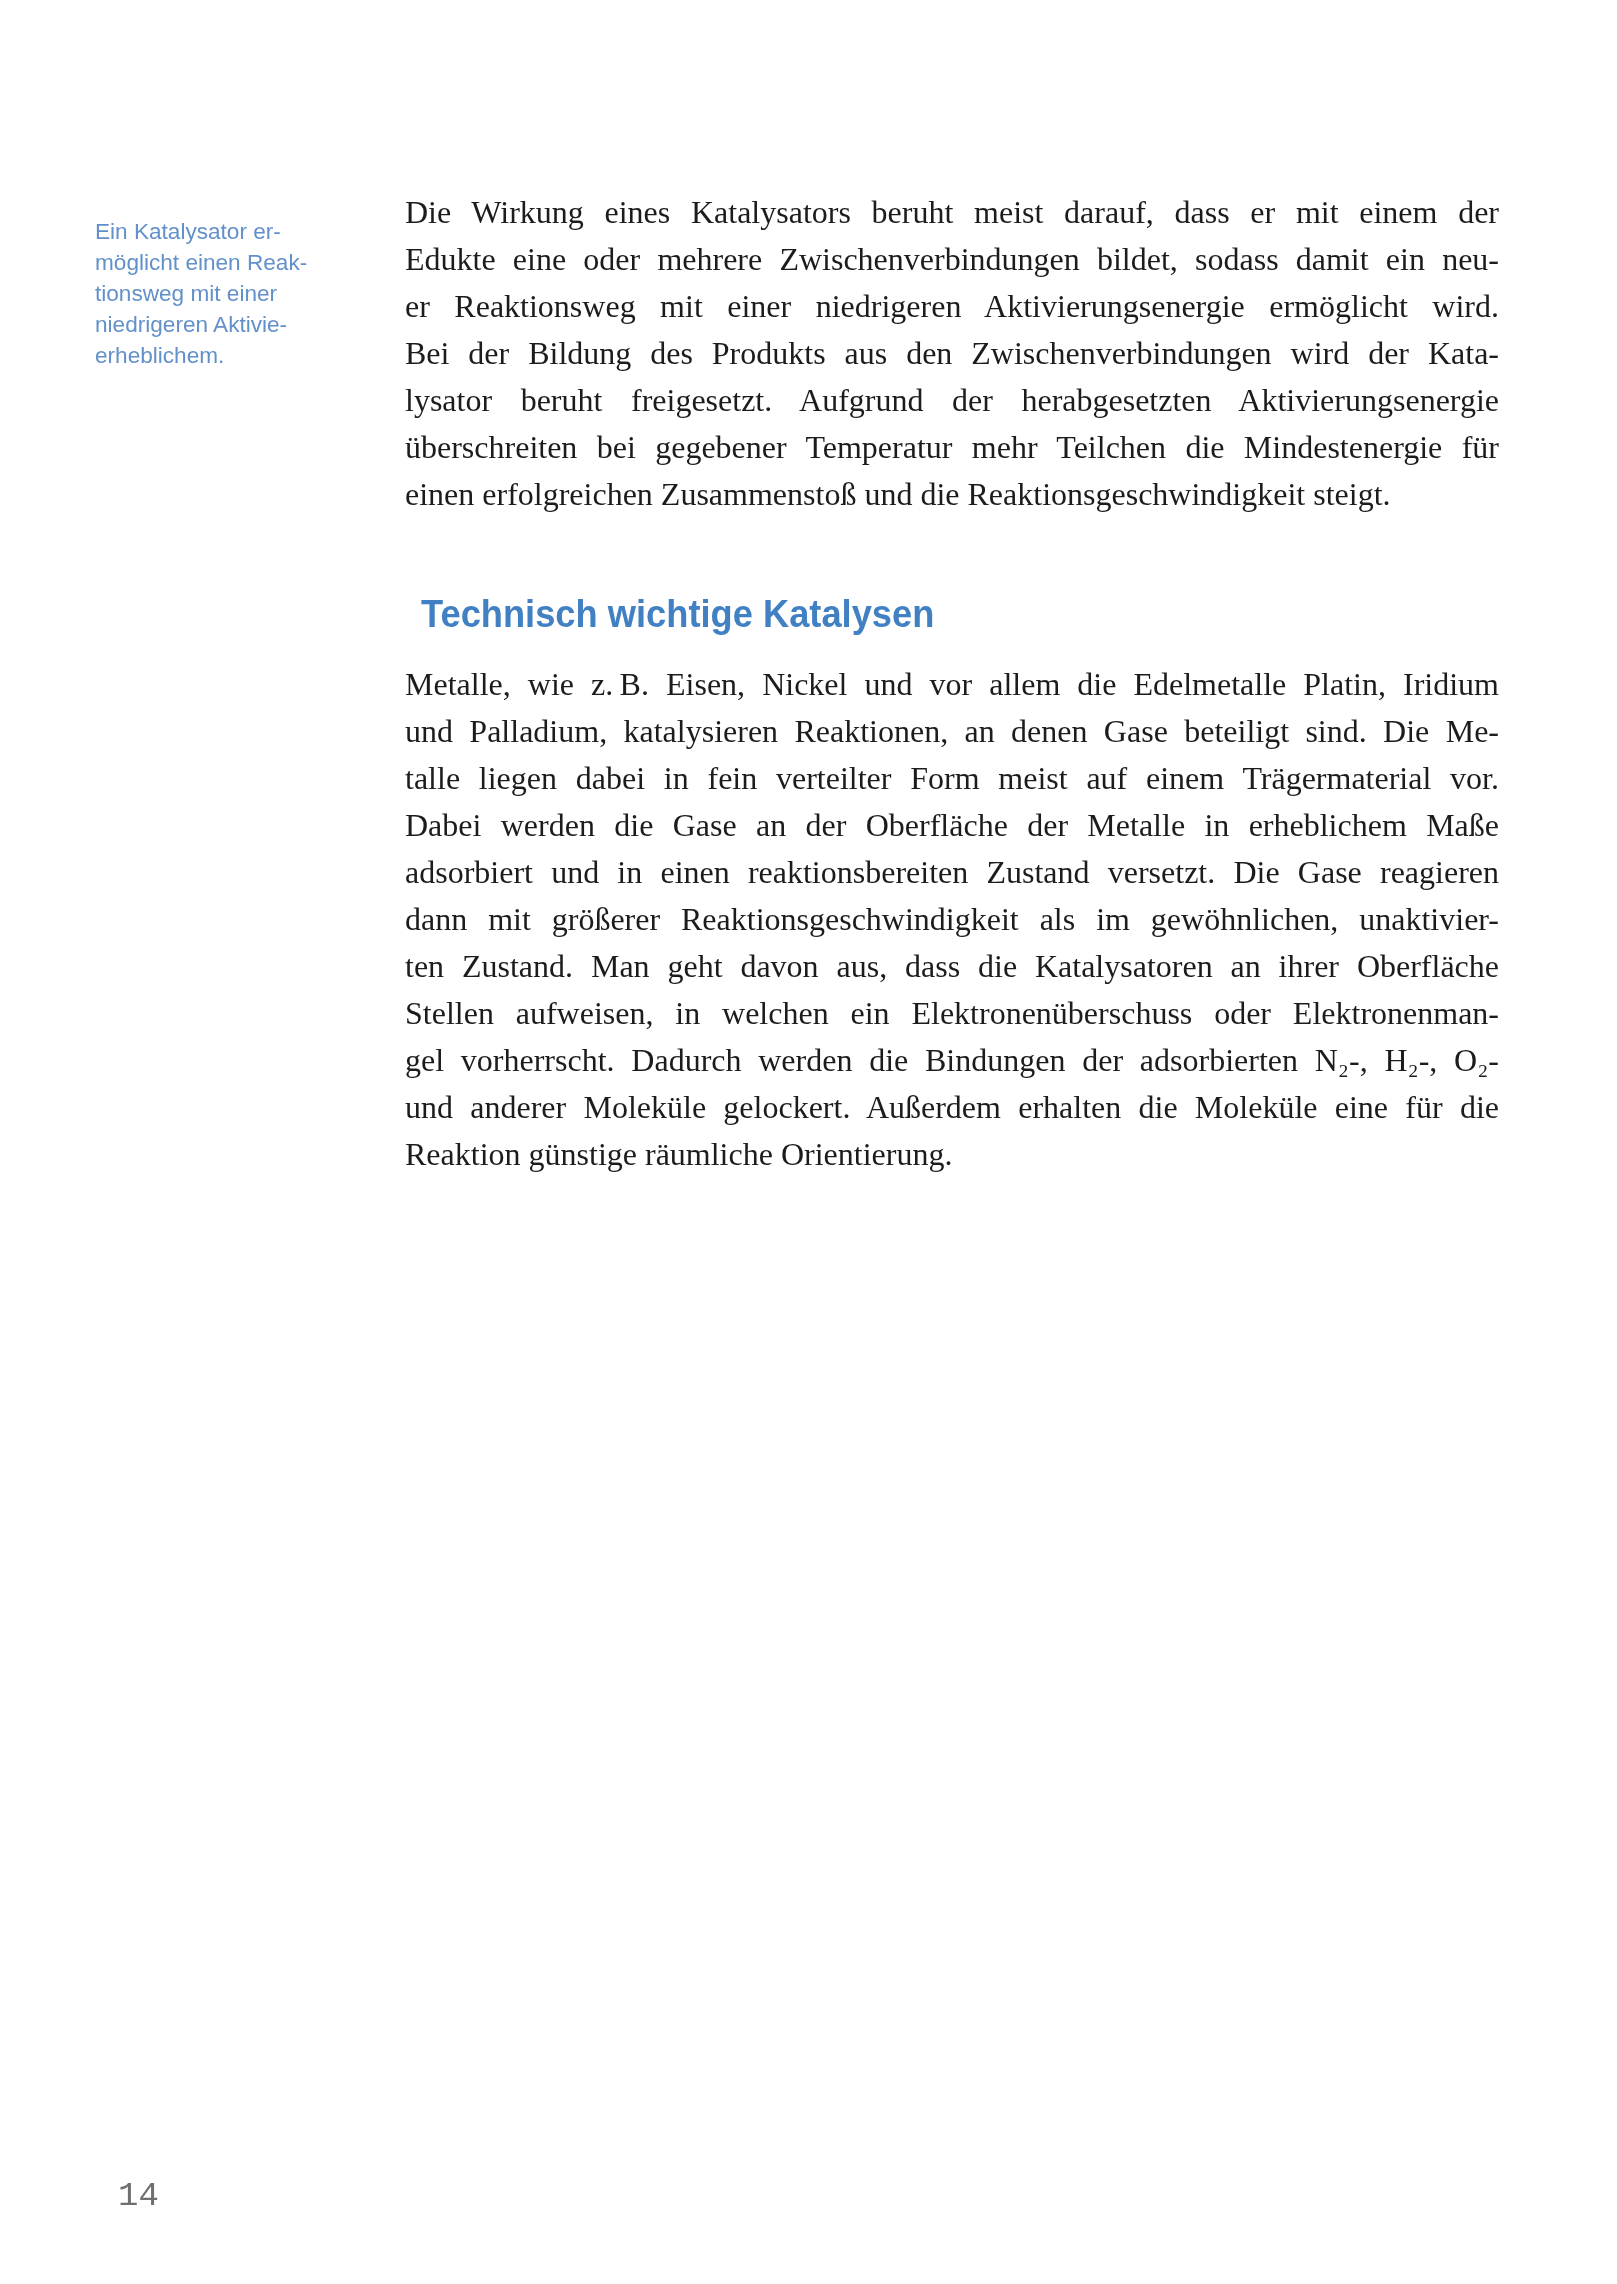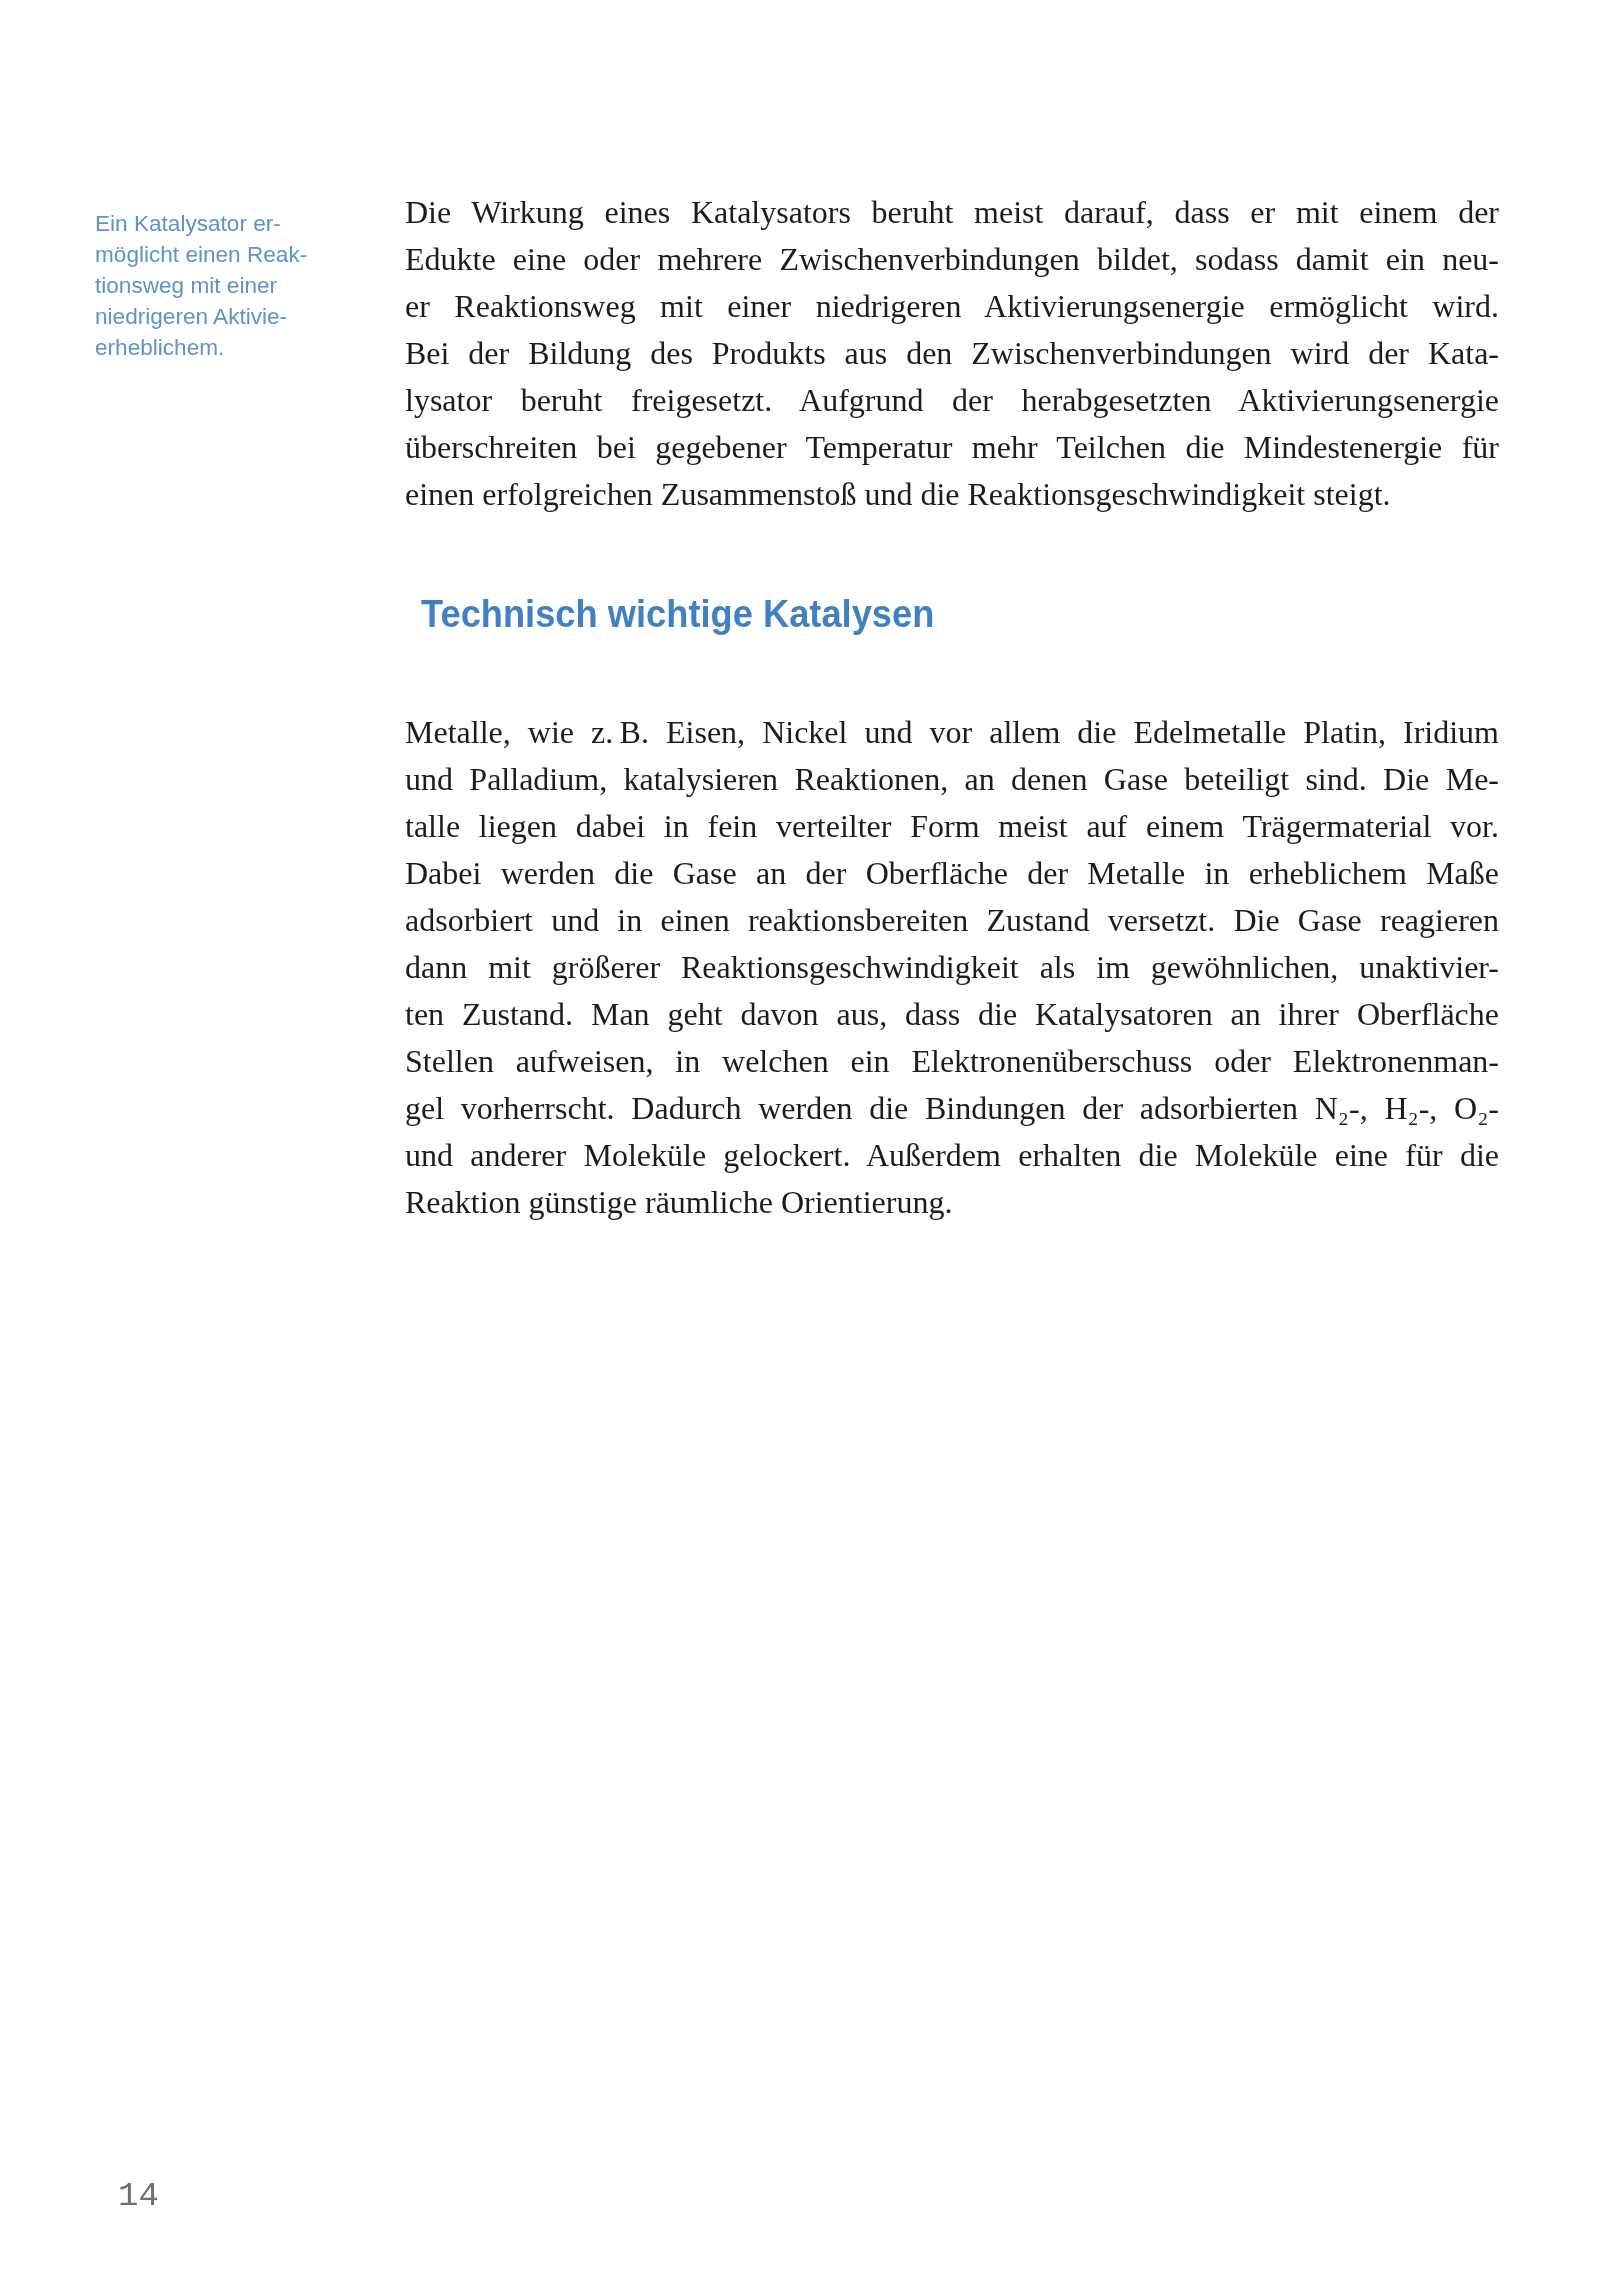--- a/index.html
+++ b/index.html
@@ -12,21 +12,21 @@
     width: 1618px;
     height: 2284px;
     background: var(--page-bg, #ffffff);
     overflow: hidden;
     font-kerning: normal;
   }
   
   .margin-note {
     position: absolute;
     left: 95px;
-    top: 208px;
+    top: 216px;
     width: 266px;
     font-family: "Liberation Sans", "DejaVu Sans", sans-serif;
     font-size: 22.6px;
     line-height: 31px;
     color: var(--margin-note, #6290ca);
   }
   .note-line { white-space: nowrap; }
   
   .body-col {
     position: absolute;
@@ -37,21 +37,21 @@
   }
   .para {
     position: absolute;
     left: 0;
     width: 1094px;
     font-family: "Liberation Serif", "DejaVu Serif", serif;
     font-size: 32px;
     color: var(--body-text, #1c1c1c);
   }
   .para-1 { top: 189px; }
-  .para-2 { top: 661px; margin-top: 48px; }
+  .para-2 { top: 661px; }
   .body-line {
     height: 47px;
     line-height: 47px;
     text-align: justify;
     text-align-last: justify;
     white-space: normal;
   }
   .body-line.last {
     text-align-last: left;
   }

